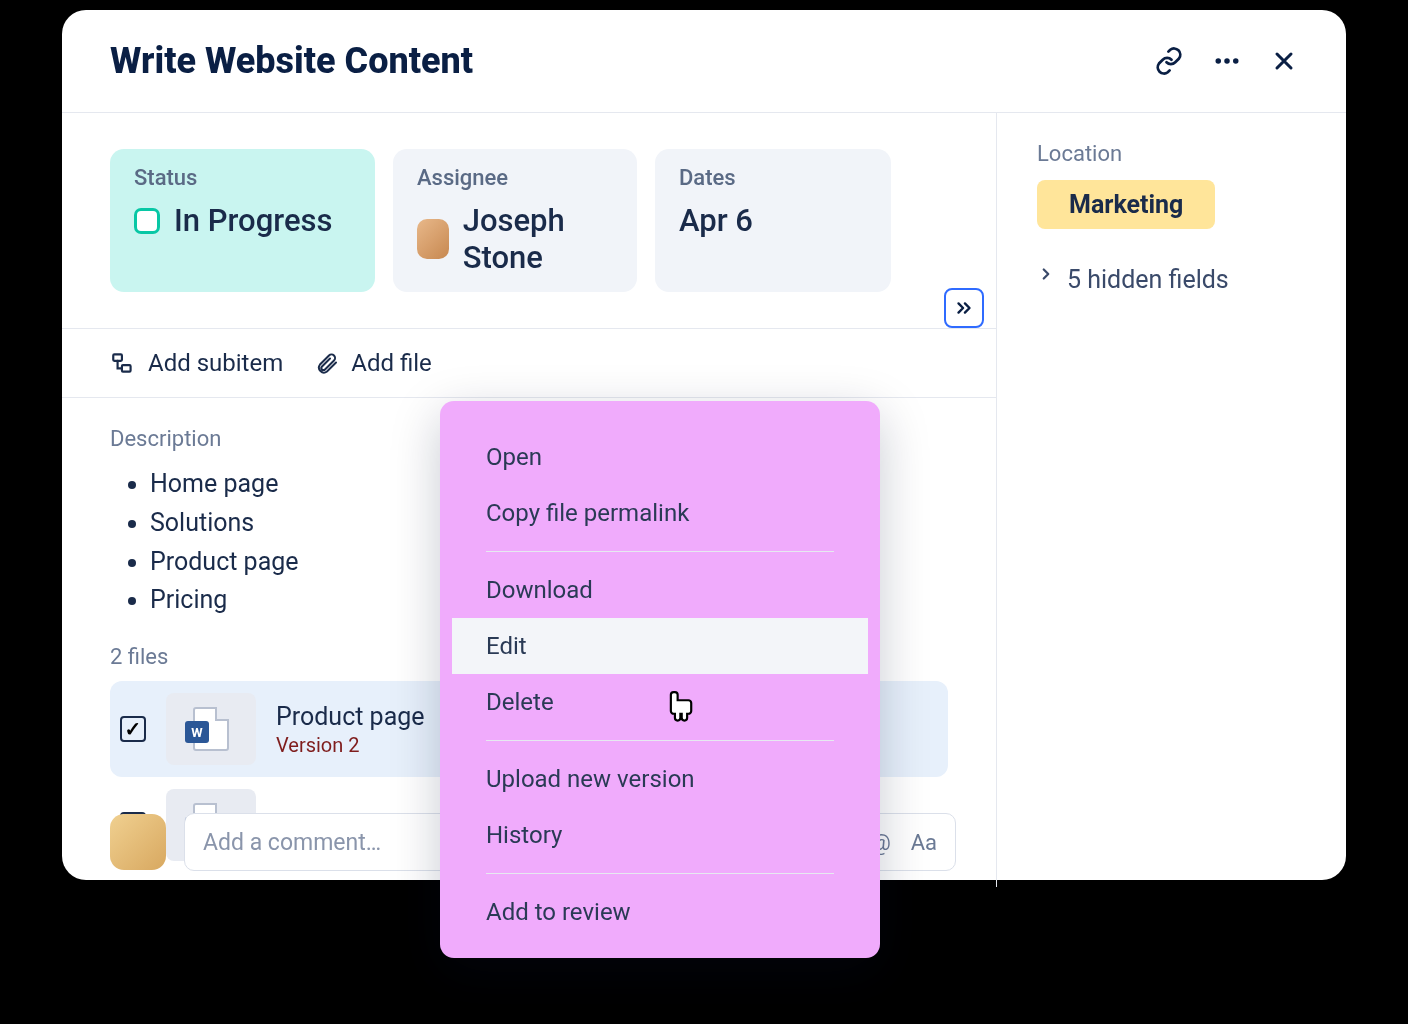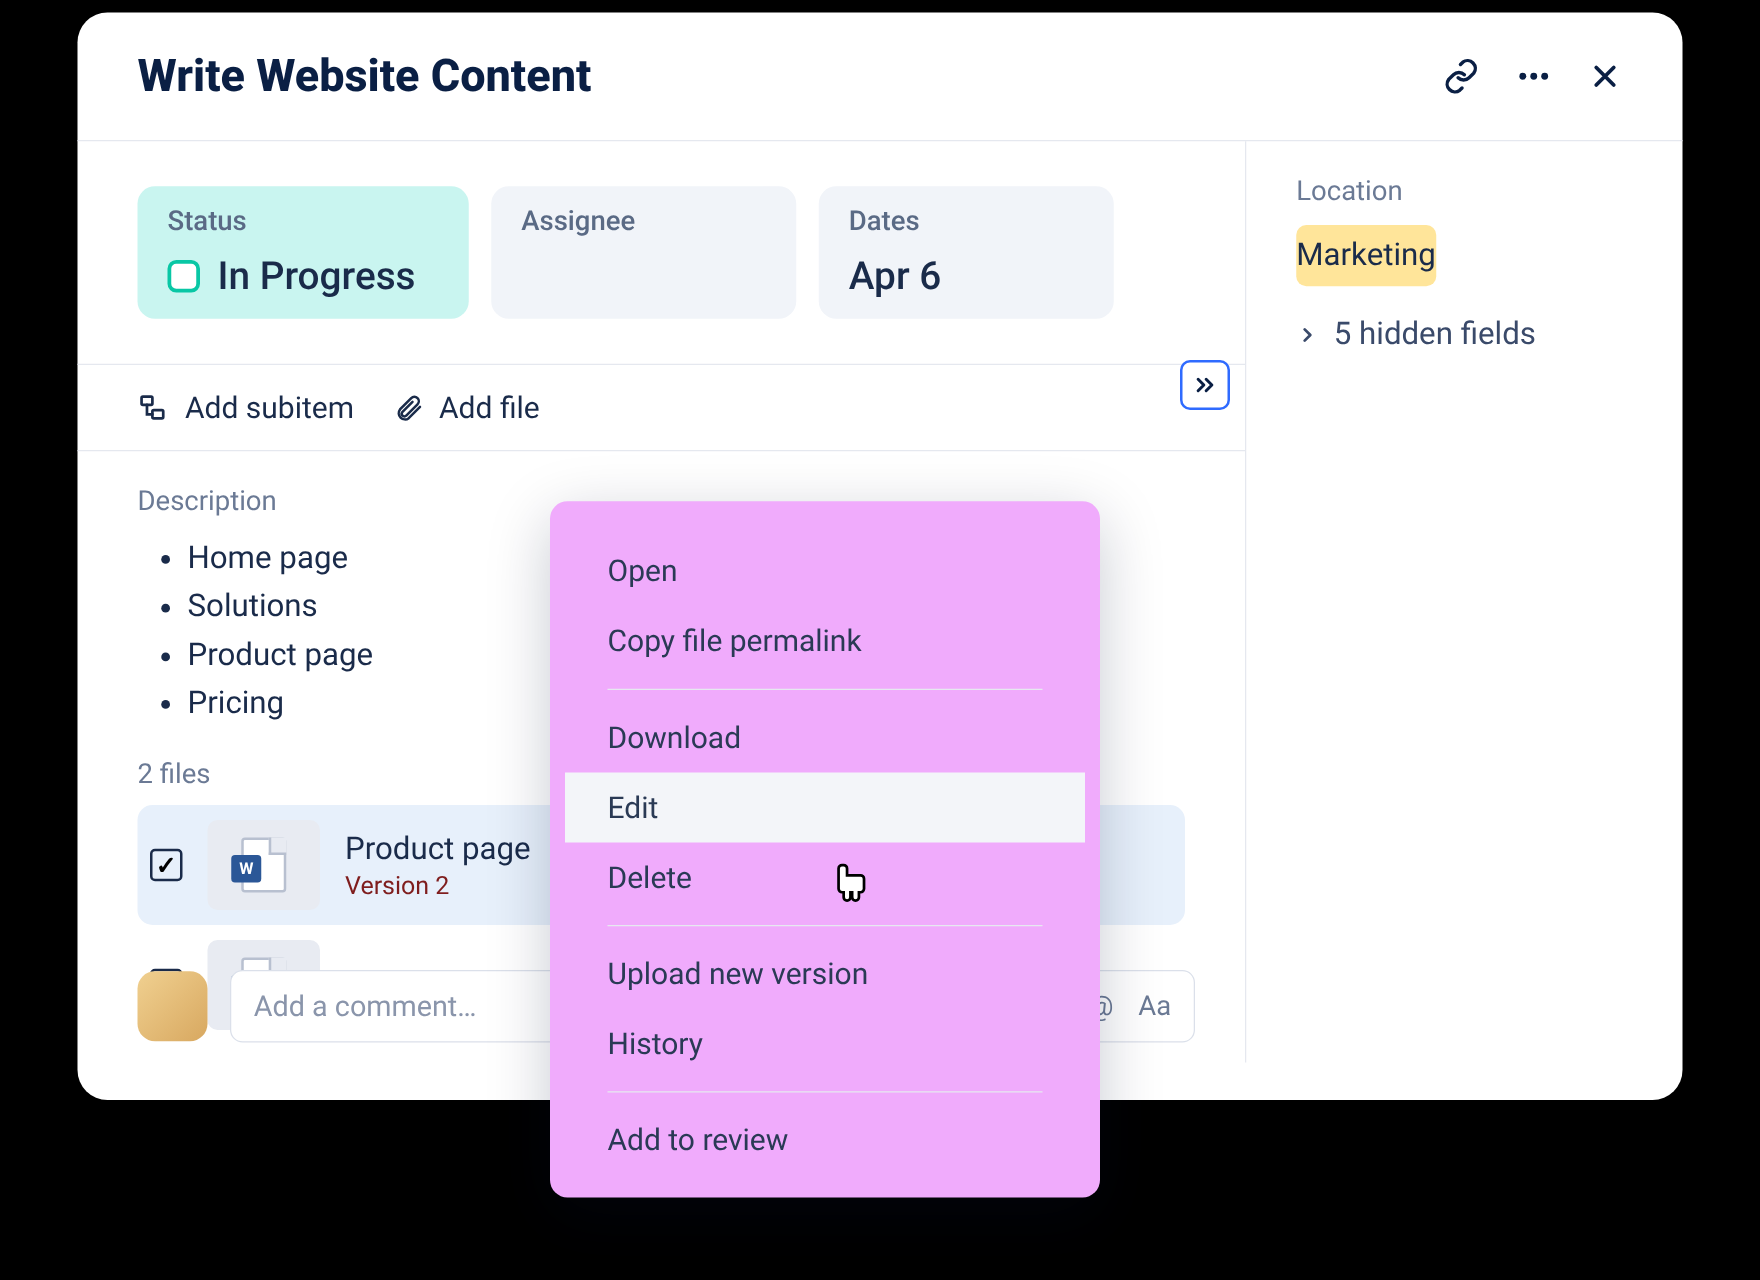--- a/index.html
+++ b/index.html
@@ -13,21 +13,21 @@
 
   .hr { height:1px; background:#e5e8ef; width:100%; }
 
   .body { display:flex; }
   .main { flex:1; padding:0; position:relative; }
   .side { width:350px; padding:28px 40px; border-left:1px solid #e5e8ef; }
 
   .chips { display:flex; gap:18px; padding:36px 48px; align-items:stretch; }
   .chip { border-radius:14px; padding:16px 24px; display:flex; flex-direction:column; gap:12px; background:#f1f4f9; }
   .chip-status { background:#c9f5f0; width:265px; }
-  .chip-assignee { width:244px; }
+  .chip-assignee { width:244px;justify-content:flex-end; }
   .chip-dates { width:236px; }
   .chip-label { font-size:22px; color:#5a6a85; font-weight:500; }
   .chip-val { font-size:31px; color:#1a2b4a; font-weight:500; display:flex; align-items:center; gap:14px; }
   .status-box { width:26px; height:26px; border:3px solid #08c7a5; border-radius:7px; background:#fff; }
   .avatar-sm { width:40px; height:40px; border-radius:10px; background:linear-gradient(135deg,#e8b88a,#c78850); }
 
   .expand-btn { position:absolute; left:882px; top:175px; width:40px; height:40px; border:2px solid #2f6bff; border-radius:8px; display:flex; align-items:center; justify-content:center; background:#fff; cursor:pointer; }
 
   .toolbar { display:flex; gap:32px; padding:20px 48px; align-items:center; border-top:1px solid #e5e8ef; border-bottom:1px solid #e5e8ef; }
   .tool { display:flex; align-items:center; gap:12px; font-size:24px; color:#1a2b4a; cursor:pointer; }
@@ -51,22 +51,22 @@
   .file-name { font-size:25px; color:#1a2b4a; }
   .file-ver { font-size:20px; color:#7f1d1d; }
 
   .comment-bar { position:absolute; bottom:16px; left:48px; right:40px; display:flex; gap:18px; align-items:center; }
   .avatar-me { width:56px; height:56px; border-radius:14px; background:linear-gradient(135deg,#f0d090,#d8a860); }
   .comment-input { flex:1; height:58px; border:1.5px solid #dbe0ea; border-radius:10px; display:flex; align-items:center; padding:0 18px; font-size:23px; color:#8a95ab; justify-content:space-between; background:#fff; }
   .cinp-right { display:flex; gap:20px; color:#6b7a95; font-size:22px; align-items:center; }
 
   
   .side-label { font-size:22px; color:#6b7a95; margin-bottom:14px; }
-  .loc-tag { display:inline-block; background:#ffe59a; color:#1a2b4a; font-size:25px; padding:10px 0; border-radius:8px; font-weight:400; }
-  .hidden-fields { margin-top:24px; display:flex; align-items:center; gap:12px; font-size:25px; color:#3a4a6a; cursor:pointer; }
+  .loc-tag { display:inline-block; background:#ffe59a; color:#1a2b4a; font-size:25px; padding:10px 32px; border-radius:8px; font-weight:700; }
+  .hidden-fields { margin-top:36px; display:flex; gap:12px; font-size:25px; color:#3a4a6a; cursor:pointer; }
 
   
   .ctx { position:absolute; left:378px; top:288px; width:440px; background:#f0abfc; border-radius:14px; box-shadow:0 14px 50px rgba(10,20,50,0.22); padding:28px 12px 18px; z-index:50; }
   .ctx-item { padding:14px 34px; font-size:24px; color:#2a3a55; cursor:pointer; }
   .ctx-item.hover { background:#f3f5f9; }
   .ctx-sep { height:1px; background:#e6e9f0; margin:10px 34px; }
   .cursor { position:absolute; left:600px; top:575px; z-index:60; pointer-events:none; }
 </style>
 </head>
 <body>
@@ -105,20 +105,24 @@
       <div class="chips">
         <div class="chip chip-status">
           <div class="chip-label">Status</div>
           <div class="chip-val">
             <span class="status-box"></span>
             <span>In Progress</span>
           </div>
         </div>
         <div class="chip chip-assignee">
           <div class="chip-label">Assignee</div>
+          <div class="chip-val">
+            <span class="avatar-sm"></span>
+            <span>Joseph Stone</span>
+          </div>
         </div>
         <div class="chip chip-dates">
           <div class="chip-label">Dates</div>
           <div class="chip-val">
               <span>Apr 6</span>
             </div>
         </div>
       </div>
 
       <div class="expand-btn">

